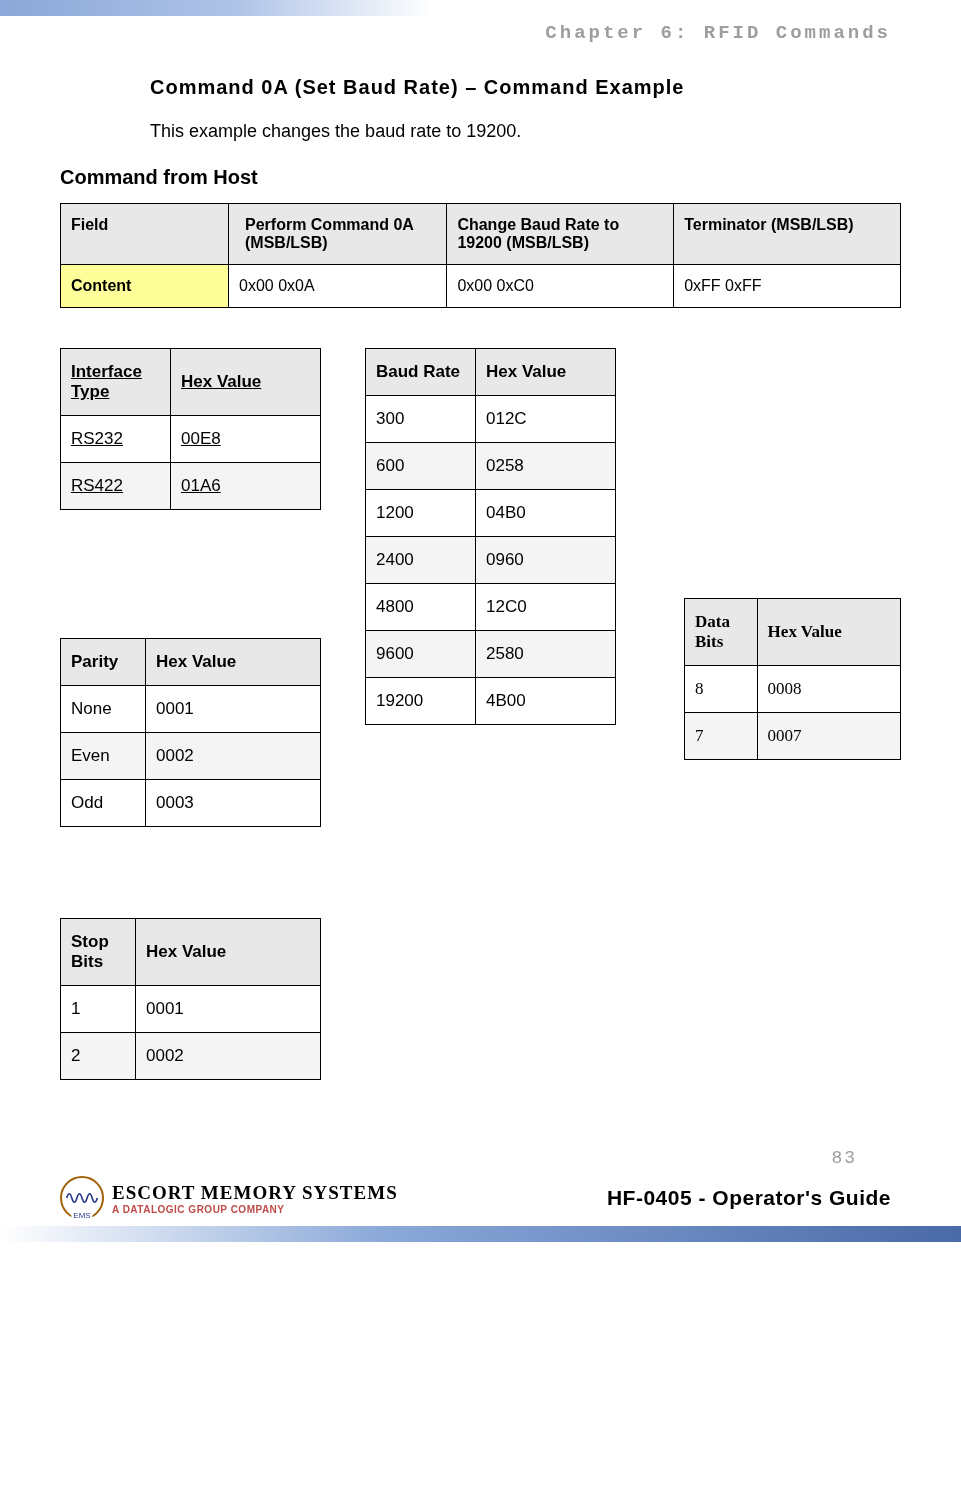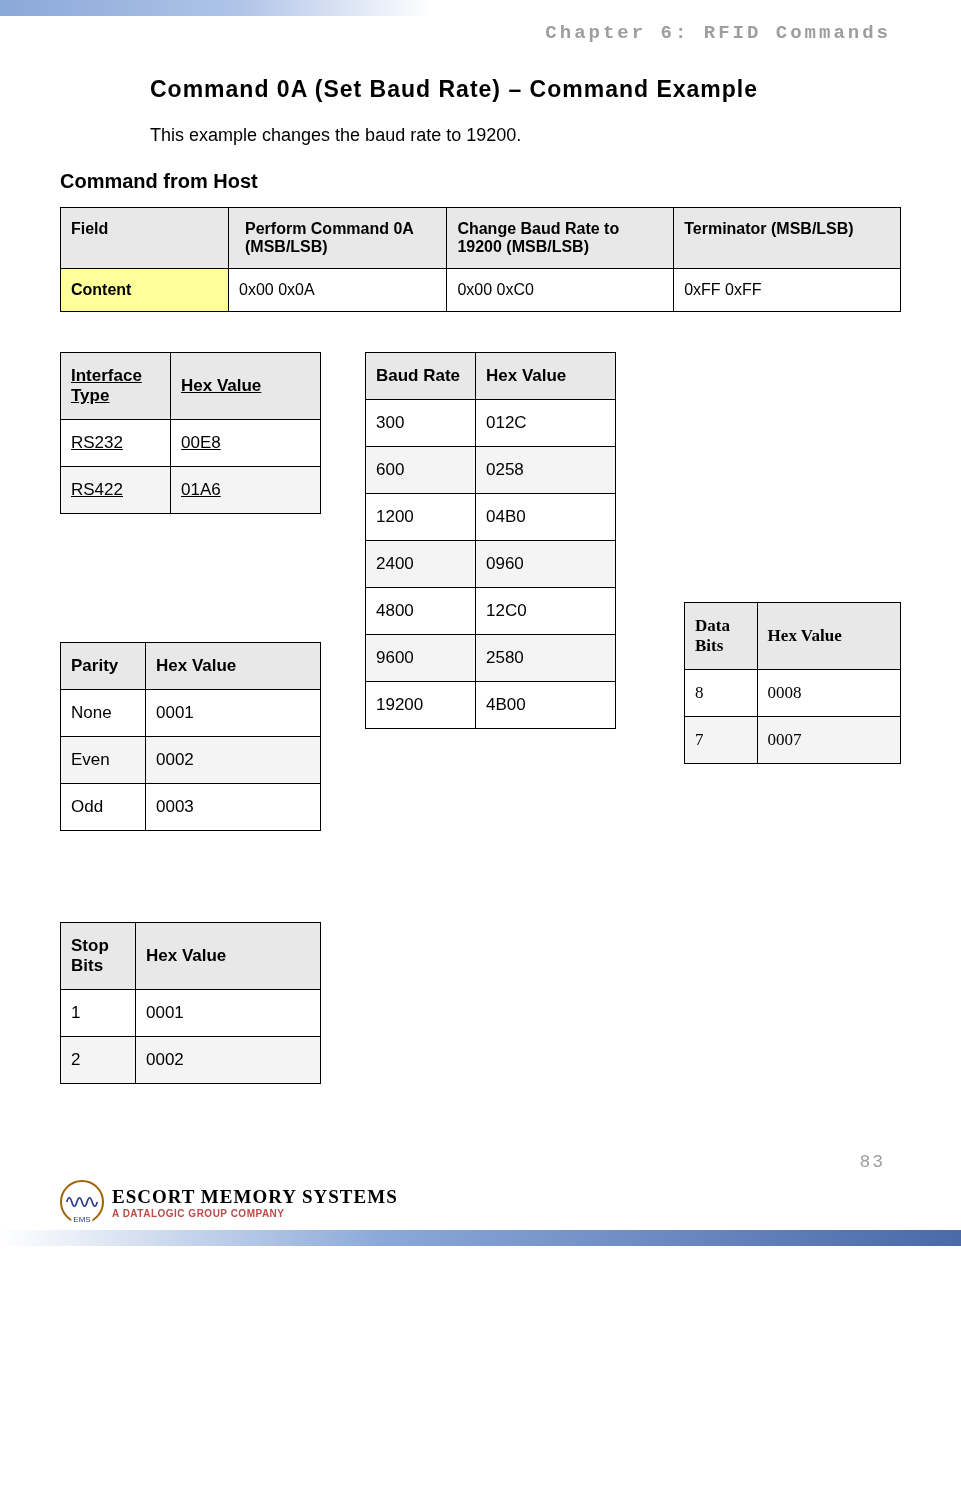--- a/index.html
+++ b/index.html
@@ -22,21 +22,21 @@
     font-weight: bold;
     letter-spacing: 3px;
     font-size: 19px;
   }
   .content {
     padding: 30px 60px 20px 60px;
   }
   .heading {
     font-family: Verdana, Geneva, sans-serif;
     font-weight: 900;
-    font-size: 23px;
+    font-size: 20px;
     letter-spacing: 1px;
     margin-left: 90px;
     line-height: 1.35;
   }
   .intro {
     margin: 20px 0 20px 90px;
     font-size: 18px;
   }
   .subhead {
     font-weight: bold;
@@ -103,21 +103,21 @@
   .tbl-stopbits { left: 0; top: 570px; }
   .tbl-stopbits th:first-child, .tbl-stopbits td:first-child { width: 75px; }
   .tbl-stopbits th:last-child, .tbl-stopbits td:last-child { width: 185px; }
 
   .page-num {
     text-align: right;
     color: #9e9e9e;
     font-family: "Courier New", monospace;
     letter-spacing: 2px;
     font-size: 18px;
-    padding-right: 76px;
+    padding-right: 104px;
     margin-top: 10px;
   }
   .footer {
     display: flex;
     align-items: center;
     justify-content: space-between;
     padding: 8px 70px 2px 60px;
   }
   .logo {
     display: flex;
@@ -330,14 +330,15 @@
       <svg viewBox="0 0 40 24">
           <path d="M2 12 Q5 2 8 12 T14 12 T20 12 T26 12 T32 12 T38 12" stroke="#2a3a8a" stroke-width="2" fill="none"></path>
         </svg>
       <span class="ems-sub">EMS</span>
     </div>
     <div class="logo-text">
       <div class="big">ESCORT MEMORY SYSTEMS</div>
       <div class="small">A DATALOGIC GROUP COMPANY</div>
     </div>
   </div>
+  <div class="guide-title">HF-0405 - Operator's Guide</div>
 </div>
 <div class="botbar"></div>
 
 </body></html>

